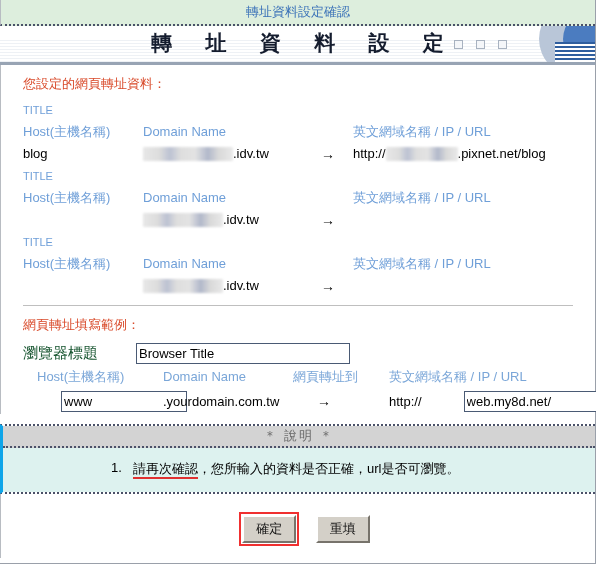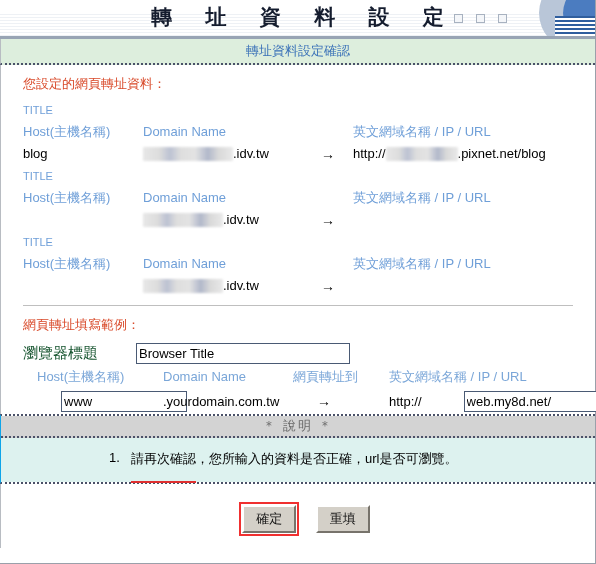--- a/index.html
+++ b/index.html
@@ -192,23 +192,24 @@
   .ch4 { flex: 1 1 auto; }
 
   .fi1 { width: 140px; flex: 0 0 140px; }
   .fi2 { width: 130px; flex: 0 0 130px; font-size: 13px; }
   .fi3 { width: 96px;  flex: 0 0 96px; text-align: left; padding-left: 24px; box-sizing: border-box; }
   .fi4 { flex: 1 1 auto; display: flex; align-items: center; gap: 4px; }
   .proto { font-size: 13px; color: #000; }
 
   
   #explain-wrap {
+    margin-top: 10px;
     border-top: 2px dotted #4a5168;
     border-bottom: 2px dotted #4a5168;
-    border-left: 1px solid #0ea5e9;
+    border-left: 3px solid #0ea5e9;
     box-sizing: border-box;
   }
   #explain-head {
     background: #d3d3d3;
     color: #6b6b6b;
     text-align: center;
     font-size: 13px;
     line-height: 20px;
     height: 20px;
     border-bottom: 2px dotted #4a5168;
@@ -223,21 +224,21 @@
   .explain-item {
     display: flex;
     padding-left: 108px;
     font-size: 13px;
     color: #000;
   }
   .explain-num { width: 22px; flex: 0 0 22px; }
   .explain-em {
     color: #000;
     border-bottom: 2px solid #e03030;
-    padding-bottom: 15px;
+    padding-bottom: 1px;
   }
 
   
   #button-bar {
     border-left: 1px solid #b8bcc2;
     box-sizing: border-box;
     text-align: center;
     padding-top: 18px;
     background: #ffffff;
     height: 64px;
@@ -266,34 +267,34 @@
     display: inline-block;
     padding: 3px;
     vertical-align: middle;
     margin-left: 10px;
   }
 </style>
 </head>
 <body>
 
 <div id="page">
+
+  <div id="subtitle-band">轉址資料設定確認</div>
 
   <div id="banner">
     <div class="stripes"></div>
     <div class="title">轉 址 資 料 設 定</div>
     <div class="winbox wb1"></div>
     <div class="winbox wb2"></div>
     <div class="winbox wb3"></div>
     <div class="swoosh-outer"></div>
     <div class="swoosh-inner"></div>
     <div class="swoosh-lines"></div>
   </div>
 
-  <div id="subtitle-band">轉址資料設定確認</div>
-
   <div id="content">
 
     <div class="section-heading">您設定的網頁轉址資料：</div>
 
     <div class="group">
       <div class="lbl-title">TITLE</div>
       <div class="row">
         <div class="c-host hdr">Host(主機名稱)</div>
         <div class="c-domain hdr">Domain Name</div>
         <div class="c-arrow hdr"></div>

